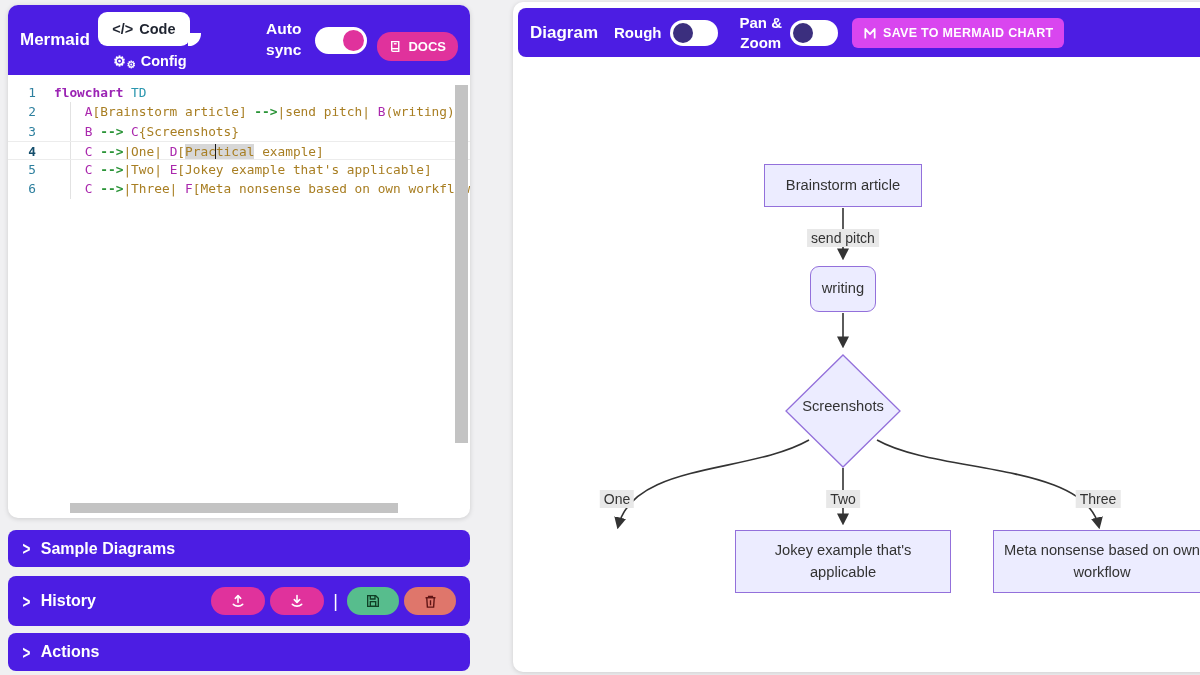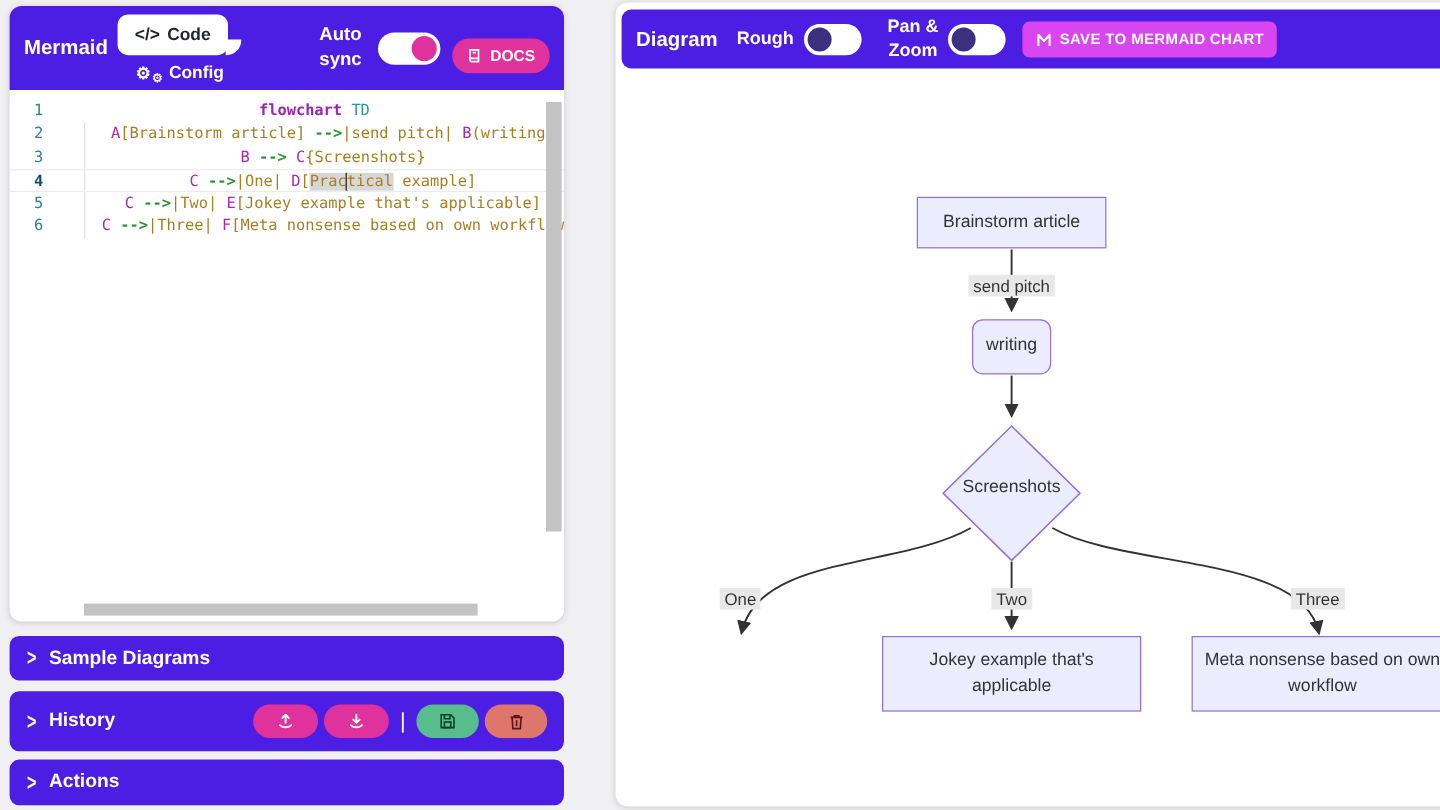--- a/index.html
+++ b/index.html
@@ -41,21 +41,21 @@
   #docs-btn { margin-left:10px;margin-top:12px; }
 
   
   .code-area { position:absolute; left:0; top:70px; right:0; bottom:0; overflow:hidden;
                font-family:"DejaVu Sans Mono", monospace; font-size:12.8px; }
   .code-rows { position:absolute; left:0; top:8px; right:0; }
   .code-row { display:flex; height:19.3px; line-height:19.3px; white-space:pre; }
   .code-row.active { border-top:1px solid #ececec; border-bottom:1px solid #ececec; height:19.3px; }
   .ln { width:46px; flex:none; text-align:right; padding-right:18px; color:#2d7f9e; }
   .code-row.active .ln { color:#134d6b; font-weight:700; }
-  .lc { flex:1; overflow:hidden;text-align:center; }
+  .lc { flex:1; overflow:hidden; }
   .tk-kw { color:#9b24b4; font-weight:700; }
   .tk-ty { color:#2a96ae; }
   .tk-nd { color:#aa28ad; }
   .tk-st { color:#a87e22; }
   .tk-ar { color:#2a9437; font-weight:700; }
   .tk.hl { background:#d7d7d7; }
   .caret { display:inline-block; width:2px; height:15px; background:#1a1a1a;
            vertical-align:text-bottom; margin:0 -1px; }
   .indent-guide { position:absolute; left:62px; top:27px; width:1px; height:97px; background:#e2e2e2; }
   .vscroll { position:absolute; right:2px; top:10px; width:13px; height:358px; background:#c3c3c3; }

